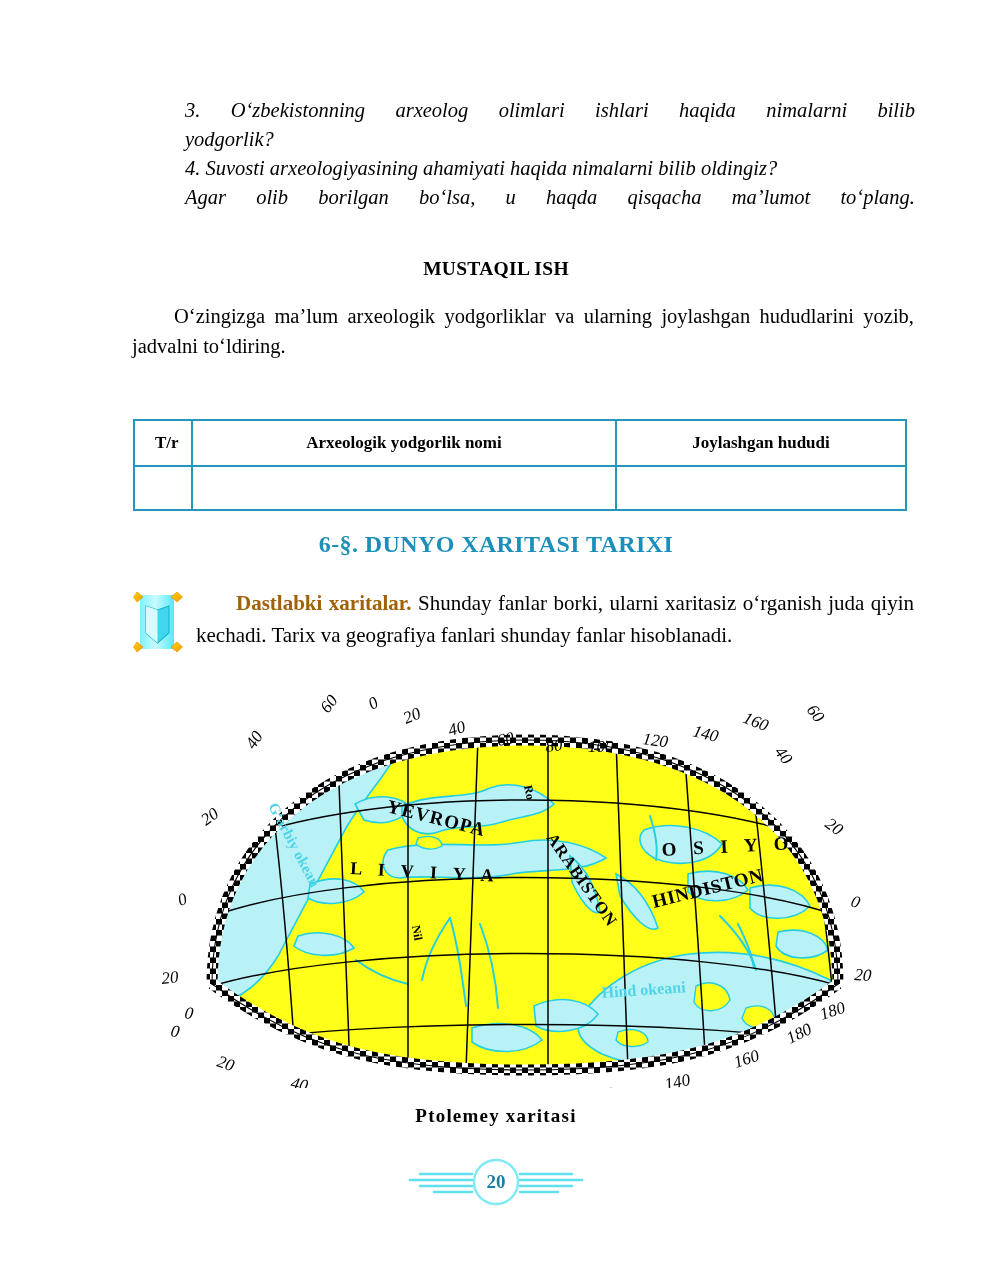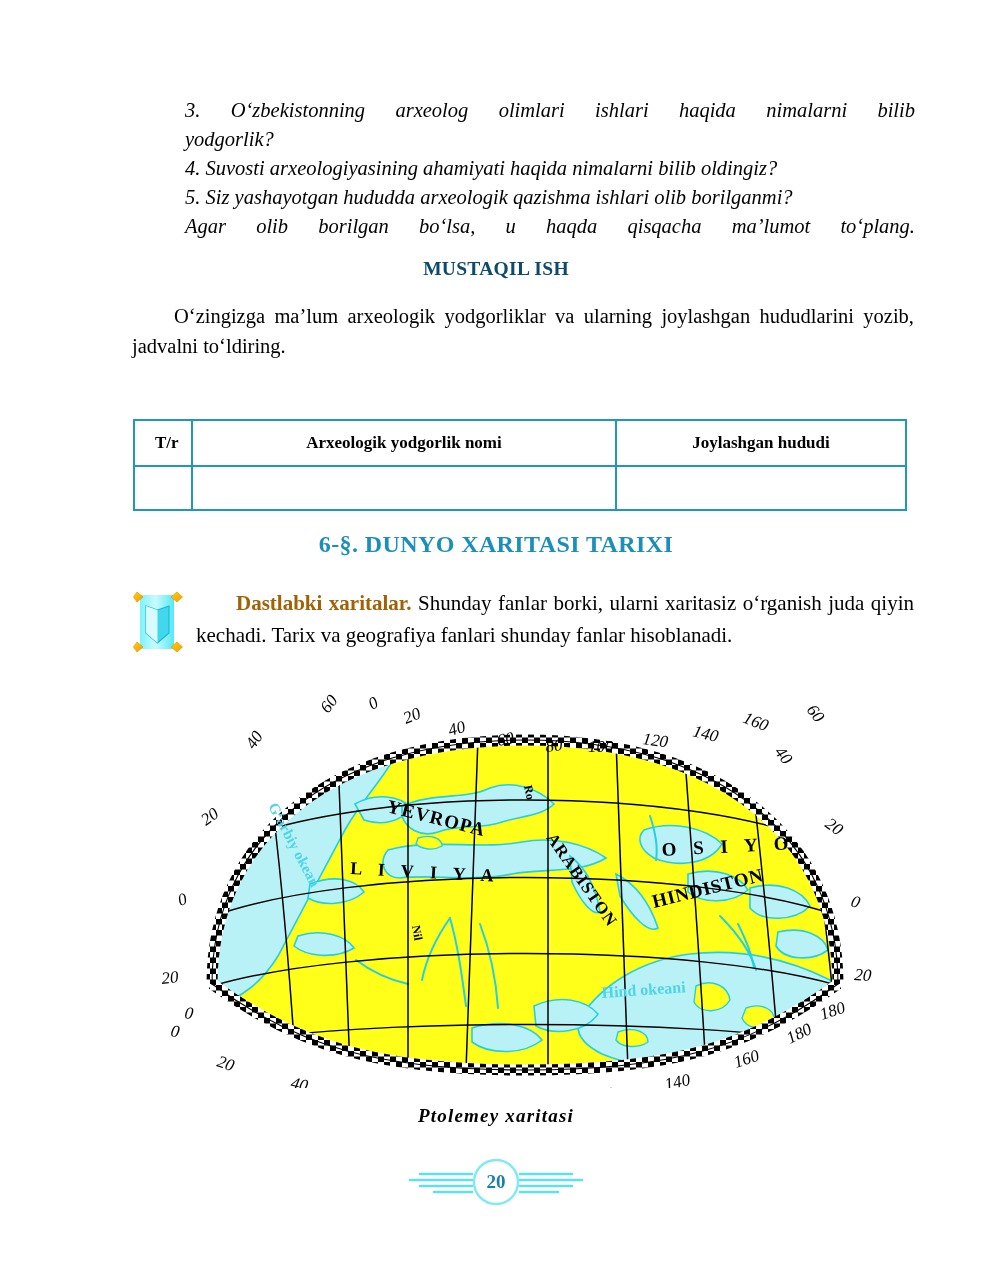--- a/index.html
+++ b/index.html
@@ -40,21 +40,21 @@
   
   .mustaqil-heading {
     position: absolute;
     left: 0;
     right: 0;
     top: 258px;
     text-align: center;
     font-weight: bold;
     font-size: 19.5px;
     letter-spacing: 0.3px;
-    color: #0c4a6e;
+    color: #000000;
     font-family: "Liberation Serif", serif;
   }
 
   .mustaqil-body {
     position: absolute;
     left: 132px;
     top: 302px;
     width: 782px;
     font-size: 20.5px;
     line-height: 1.46;
@@ -136,21 +136,20 @@
   }
   .map-caption {
     position: absolute;
     left: 0;
     right: 0;
     top: 1105px;
     text-align: center;
     font-weight: bold;
     font-size: 19px;
     letter-spacing: 1.2px;
-    font-style: italic;
   }
 
   
   .footer {
     position: absolute;
     left: 0;
     right: 0;
     top: 1152px;
     height: 60px;
     display: flex;
@@ -173,21 +172,20 @@
 </style>
 </head>
 <body>
 
 <div class="page">
 
   <div class="questions">
     <span class="q-line j">3.  O‘zbekistonning  arxeolog  olimlari  ishlari  haqida  nimalarni  bilib</span>
     <span class="q-line n">yodgorlik?</span>
     <span class="q-line n">4. Suvosti arxeologiyasining ahamiyati haqida nimalarni bilib oldingiz?</span>
-    <span class="q-line n">5. Siz yashayotgan hududda arxeologik qazishma ishlari olib borilganmi?</span>
     <span class="q-line j">Agar  olib  borilgan  bo‘lsa,  u  haqda  qisqacha  ma’lumot  to‘plang.</span>
   </div>
 
   <div class="mustaqil-heading">MUSTAQIL ISH</div>
 
   <div class="mustaqil-body">
     <span class="indent">O‘zingizga ma’lum arxeologik yodgorliklar va ularning joylashgan hududlarini yozib, jadvalni to‘ldiring.</span>
   </div>
 
   <div class="tbl-wrap">

